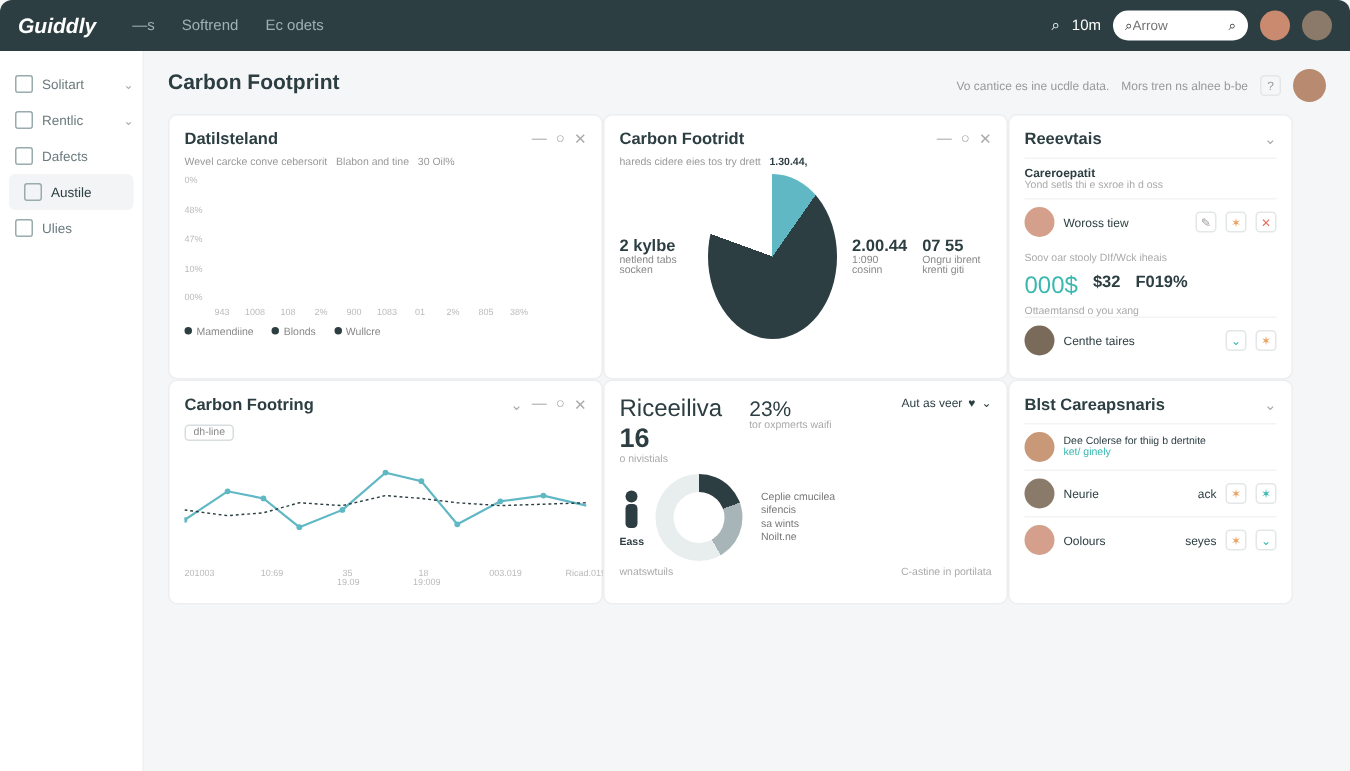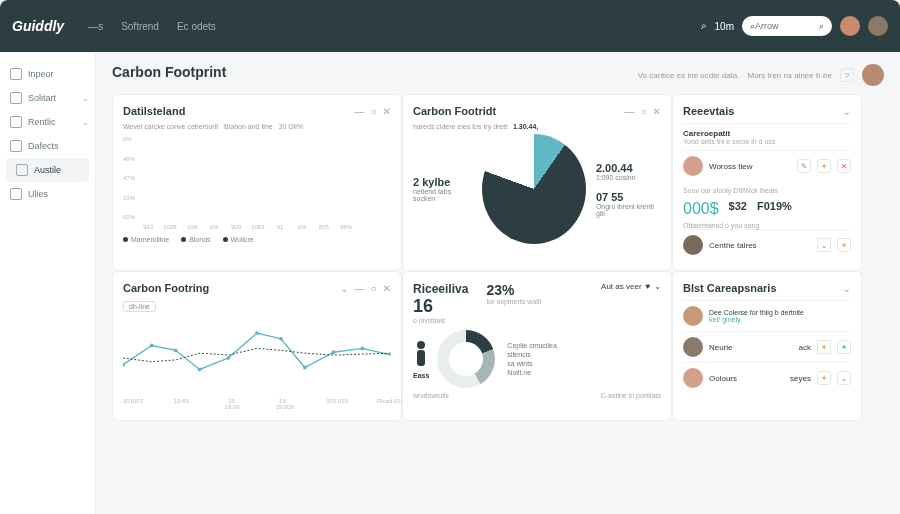--- a/index.html
+++ b/index.html
@@ -1,17 +1,17 @@
 <!DOCTYPE html>
 <html><head>
 <meta charset="utf-8">
 <style>
 *{box-sizing:border-box;margin:0;padding:0;font-family:-apple-system,BlinkMacSystemFont,"Segoe UI",sans-serif}
 body{background:#f5f6f7;width:900px;height:514px;overflow:hidden;font-size:10px;color:#2c3e42}
-.topbar{background:#2c3e42;height:52px;display:flex;align-items:center;padding:0 12px;color:#fff;border-radius:8px 8px 0 0}
+.topbar{background:#2c3e42;height:34px;display:flex;align-items:center;padding:0 12px;color:#fff;border-radius:8px 8px 0 0}
 .logo{font-weight:700;font-size:14px;font-style:italic;margin-right:24px}
 .topnav{display:flex;gap:18px;font-size:10px;color:#9fb0b3}
 .topnav span{cursor:pointer}
 .top-right{margin-left:auto;display:flex;align-items:center;gap:8px}
 .search-pill{background:#fff;border-radius:12px;height:20px;width:90px;display:flex;align-items:center;padding:0 8px;color:#333;font-size:9px}
 .search-pill input{border:none;outline:none;width:100%;font-size:9px}
 .avatar{width:20px;height:20px;border-radius:50%;background:#c98a6f}
 .avatar.a2{background:#8b7a6a}
 .avatar.a3{background:#b8826b}
 .avatar.a4{background:#d4a08c}
@@ -58,21 +58,21 @@
 .mini-btn{border:1px solid #e3e7e8;border-radius:3px;width:14px;height:14px;display:flex;align-items:center;justify-content:center;font-size:8px;color:#999;cursor:pointer}
 .line-chart{height:74px;position:relative;margin:4px 0}
 .line-svg{width:100%;height:100%}
 .tag{display:inline-block;border:1px solid #d8dee0;border-radius:3px;padding:1px 5px;font-size:7px;color:#888;margin-bottom:4px}
 .donut-row{display:flex;gap:8px;align-items:center}
 .donut{width:58px;height:58px;border-radius:50%;background:conic-gradient(#2c3e42 0 70deg,#a8b5b8 70deg 150deg,#e8edee 150deg 360deg)}
 .donut::before{content:"";display:block;width:34px;height:34px;background:#fff;border-radius:50%;position:relative;top:12px;left:12px}
 .bullets{font-size:7px;color:#777;list-style:none}
 .bullets li{margin:2px 0;display:flex;align-items:center;gap:4px}
 .metric-big{font-size:18px;font-weight:700}
-.metric-mid{font-size:14px;font-weight:700}
+.metric-mid{font-size:14px;font-weight:400}
 .accent{color:#3ab8b0}
 </style>
 </head>
 <body>
 
 <div class="topbar">
   <div class="logo">Guiddly</div>
   <div class="topnav">
     <span>—s</span>
     <span>Softrend</span>
@@ -88,24 +88,20 @@
     </div>
     <div class="avatar"></div>
     <div class="avatar a2"></div>
   </div>
 </div>
 
 <div class="shell">
   <div class="sidebar">
     <div class="side-item">
         <span class="icon"></span>
-        <span>Inpeor</span>
-      </div>
-    <div class="side-item">
-        <span class="icon"></span>
         <span>Solitart</span>
         <span class="chev">⌄</span>
       </div>
     <div class="side-item">
         <span class="icon"></span>
         <span>Rentlic</span>
         <span class="chev">⌄</span>
       </div>
     <div class="side-item">
         <span class="icon"></span>
@@ -233,21 +229,21 @@
         </div>
         <div class="card-sub"><span>hareds cidere eies tos try drett</span> &nbsp; <span style="font-weight:700;color:#2c3e42">1.30.44,</span></div>
         <div class="pie-wrap">
           <div style="display:flex;flex-direction:column;gap:6px">
             <div class="pie-labels">
                 <div class="big">2 kylbe</div>
                 <div>netlend tabs socken</div>
               </div>
           </div>
           <div class="pie"></div>
-          <div style="display:flex;flex-direction:column;gap:10px">
+          <div style="display:flex;flex-direction:row;gap:10px">
             <div class="pie-labels">
                 <div class="big">2.00.44</div>
                 <div>1:090 cosinn</div>
               </div>
             <div class="pie-labels">
                 <div class="big">07 55</div>
                 <div>Ongru ibrent krenti giti</div>
               </div>
           </div>
         </div>
@@ -323,21 +319,21 @@
             <span>35 19.09</span>
             <span>18 19:009</span>
             <span>003.019</span>
             <span>Ricad.019</span>
         </div>
       </div>
 
       <div class="card">
         <div style="display:flex;gap:18px;align-items:flex-start">
           <div>
-            <div style="font-weight:700;font-size:12px">Riceeiliva</div>
+            <div style="font-weight:400;font-size:16px">Riceeiliva</div>
             <div class="metric-big">16</div>
             <div style="font-size:7px;color:#aaa">o nivistials</div>
           </div>
           <div>
             <div class="metric-mid">23%</div>
             <div style="font-size:7px;color:#aaa">tor oxpmerts waifi</div>
           </div>
           <div style="margin-left:auto">
             <div style="font-size:8px;display:flex;align-items:center;gap:4px">
                 <span>Aut as veer</span>

